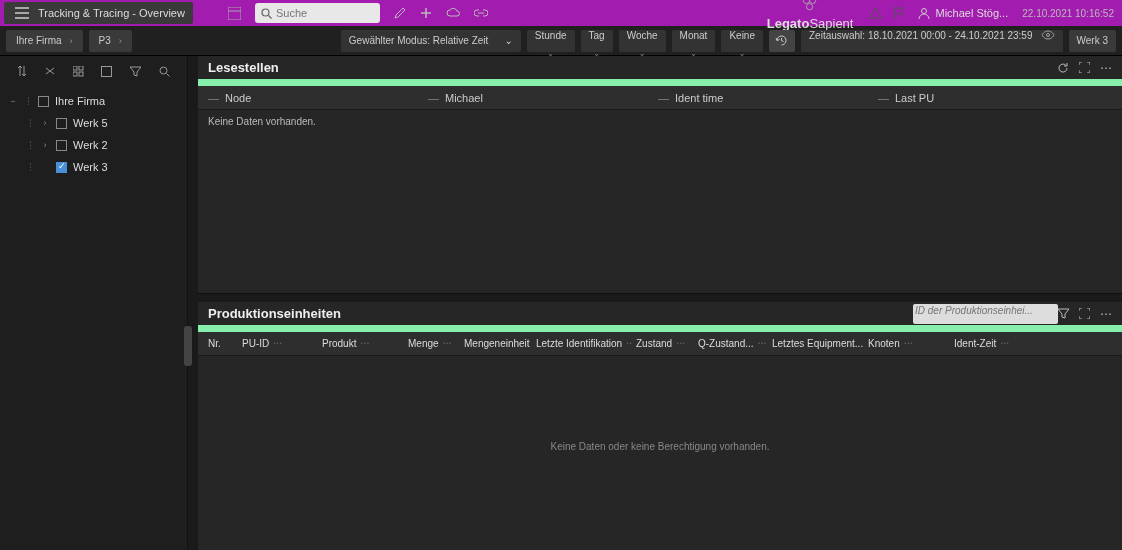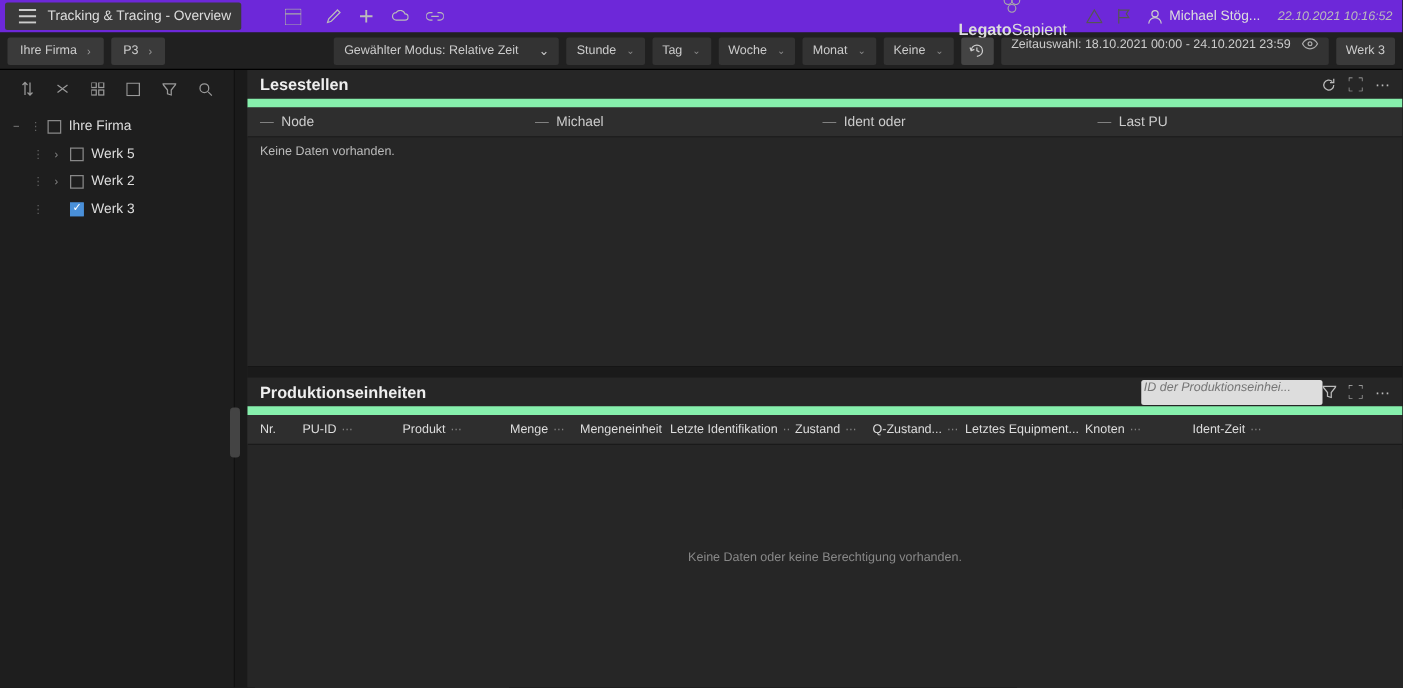--- a/index.html
+++ b/index.html
@@ -1,44 +1,44 @@
 <!DOCTYPE html>
 <html><head>
 <meta charset="utf-8">
 <style>
   * { margin: 0; padding: 0; box-sizing: border-box; }
   html, body { width: 1122px; height: 550px; background: #1a1a1a; font-family: Arial, sans-serif; color: #ccc; font-size: 11px; overflow: hidden; }
   
   
-  .topbar { height: 26px; background: #6d28d9; display: flex; align-items: center; padding: 0 4px; }
+  .topbar { height: 26px; background: #a21caf; display: flex; align-items: center; padding: 0 4px; }
   .menu-icon { width: 20px; height: 20px; display: flex; align-items: center; justify-content: center; cursor: pointer; }
   .title { margin-left: 6px; font-size: 11px; color: #ddd; }
   .title-area { background: #3a3a3a; height: 22px; display: flex; align-items: center; padding: 0 8px; border-radius: 2px; }
   .topbar-gap { width: 30px; }
   .dash-icon { width: 24px; display: flex; align-items: center; justify-content: center; cursor: pointer; color: #aaa; }
   .search-box { background: #e8e8e8; border-radius: 3px; height: 20px; width: 125px; display: flex; align-items: center; padding: 0 6px; margin-left: 8px; }
   .search-box input { border: none; background: transparent; outline: none; font-size: 11px; width: 100%; color: #666; }
   .search-icon { color: #666; margin-right: 4px; font-size: 11px; }
   .top-icons { display: flex; gap: 14px; margin-left: 14px; align-items: center; }
   .top-icons span { cursor: pointer; color: #bbb; font-size: 12px; }
   .spacer { flex: 1; }
   .logo { font-size: 13px; color: #ddd; display: flex; align-items: center; gap: 4px; margin-right: 16px; flex-direction: column; }
   .logo-icon { width: 16px; height: 16px; }
   .logo b { font-weight: bold; }
   .alert-icons { display: flex; gap: 12px; margin-right: 14px; color: #555; }
   .user { display: flex; align-items: center; gap: 5px; margin-right: 14px; color: #ddd; font-size: 11px; }
-  .datetime { color: #bbb; font-size: 10px; margin-right: 4px; font-style: italic; }
+  .datetime { color: #bbb; font-size: 10px; margin-right: 4px; }
 
   
   .toolbar { height: 30px; background: #202020; display: flex; align-items: center; padding: 0 6px; gap: 6px; border-bottom: 1px solid #000; }
   .crumb { background: #3a3a3a; height: 22px; padding: 0 10px; display: flex; align-items: center; border-radius: 2px; gap: 8px; cursor: pointer; font-size: 10px; color: #ccc; }
   .crumb .chev { color: #999; font-size: 9px; }
   .toolbar .spacer2 { flex: 1; }
   .mode-select { background: #333; height: 22px; width: 180px; display: flex; align-items: center; padding: 0 8px; border-radius: 2px; cursor: pointer; font-size: 10px; justify-content: space-between; }
-  .time-pick { background: #333; height: 22px; padding: 0 8px; display: flex; align-items: center; border-radius: 2px; cursor: pointer; font-size: 10px; gap: 8px; }
+  .time-pick { background: #333; height: 22px; padding: 0 8px; display: flex; align-items: center; border-radius: 2px; cursor: pointer; font-size: 10px; gap: 8px; flex-direction: column; }
   .time-pick .chev { color: #888; font-size: 8px; }
   .history-btn { background: #444; width: 26px; height: 22px; display: flex; align-items: center; justify-content: center; border-radius: 2px; cursor: pointer; }
   .time-range { background: #333; height: 22px; padding: 0 8px; display: flex; align-items: flex-start; border-radius: 2px; font-size: 10px; gap: 8px; }
   .eye { cursor: pointer; color: #aaa; }
   .context-badge { background: #3a3a3a; height: 22px; padding: 0 8px; display: flex; align-items: center; border-radius: 2px; font-size: 10px; }
 
   
   .main { display: flex; height: calc(550px - 56px); }
   
   
@@ -98,20 +98,29 @@
         </svg>
     </div>
     <div class="title">Tracking &amp; Tracing - Overview</div>
   </div>
   <div class="topbar-gap"></div>
   <div class="dash-icon">
     <svg width="13" height="13" viewBox="0 0 13 13">
         <rect x="0" y="0" width="13" height="13" rx="1" fill="none" stroke="#aaa"></rect>
         <line x1="0" y1="4" x2="13" y2="4" stroke="#aaa"></line>
       </svg>
+  </div>
+  <div class="search-box">
+    <span class="search-icon">
+      <svg width="11" height="11" viewBox="0 0 11 11">
+          <circle cx="4.5" cy="4.5" r="3.5" fill="none" stroke="#666" stroke-width="1.2"></circle>
+          <line x1="7.5" y1="7.5" x2="10.5" y2="10.5" stroke="#666" stroke-width="1.2"></line>
+        </svg>
+    </span>
+    <input type="text" placeholder="Suche" style="">
   </div>
   <div class="top-icons">
     <span>
         <svg width="12" height="12" viewBox="0 0 12 12">
           <path d="M1 11l1-3 7-7 2 2-7 7-3 1z" fill="none" stroke="#bbb"></path>
         </svg>
       </span>
     <span>
         <svg width="12" height="12" viewBox="0 0 12 12">
           <path d="M6 1v10M1 6h10" stroke="#bbb" stroke-width="1.5"></path>
@@ -306,21 +315,21 @@
         <div class="col" style="width:220px">
             <span class="dash">—</span>
             <span>Node</span>
           </div>
         <div class="col" style="width:230px">
             <span class="dash">—</span>
             <span>Michael</span>
           </div>
         <div class="col" style="width:220px">
             <span class="dash">—</span>
-            <span>Ident oder</span>
+            <span>Ident time</span>
           </div>
         <div class="col" style="flex:1">
             <span class="dash">—</span>
             <span>Last PU</span>
           </div>
       </div>
       <div class="grid-body">
         <span>Keine Daten vorhanden.</span>
       </div>
     </div>

